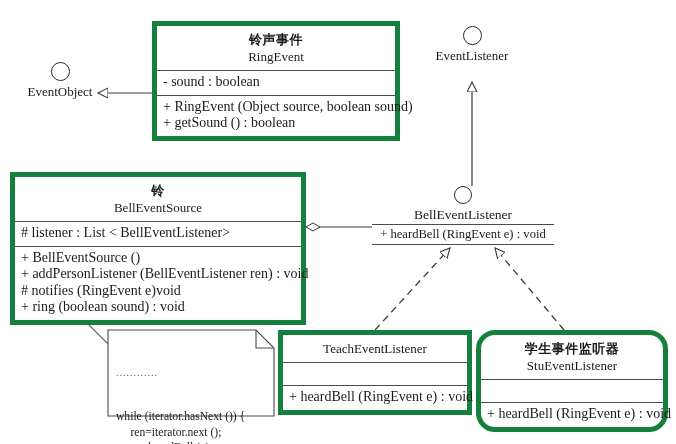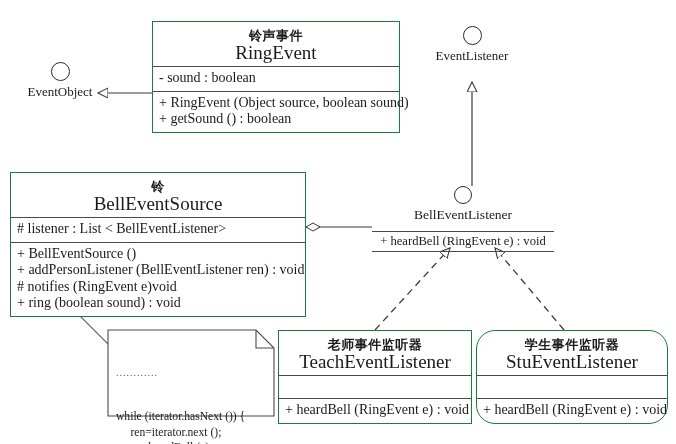--- a/index.html
+++ b/index.html
@@ -21,21 +21,21 @@
     left: 0;
     top: 0;
     width: 676px;
     height: 444px;
     pointer-events: none;
   }
 
   
   .uml-class {
     position: absolute;
-    border: 1px solid #15803d;
+    border: 5px solid #15803d;
     background: #ffffff;
     box-sizing: border-box;
   }
   .uml-section {
     box-sizing: border-box;
     padding: 3px 6px 4px 6px;
   }
   .uml-section + .uml-section {
     border-top: 1px solid #4a4a4a;
   }
@@ -45,21 +45,21 @@
     padding-bottom: 5px;
   }
   .cn-cn {
     font-family: "DejaVu Sans", sans-serif;
     font-size: 13px;
     font-weight: bold;
     line-height: 17px;
     letter-spacing: 0.5px;
   }
   .cn-en {
-    font-size: 19px;
+    font-size: 13px;
     line-height: 17px;
   }
   .member {
     font-size: 14px;
     line-height: 16.5px;
     white-space: nowrap;
   }
   .empty-sec {
     height: 23px;
   }
@@ -95,21 +95,21 @@
   }
   #bell-listener-iface .lolli-circle {
     width: 18px;
     height: 18px;
   }
   #bell-listener-iface .if-name {
     font-size: 13.5px;
     line-height: 17px;
     margin-top: 2px;
     border-bottom: 1px solid #4a4a4a;
-    padding-bottom: 8px;
+    padding-bottom: 1px;
   }
   #bell-listener-iface .if-op {
     font-size: 12.6px;
     line-height: 17px;
     border-bottom: 1px solid #4a4a4a;
     padding-top: 1px;
     padding-bottom: 1px;
     white-space: nowrap;
   }
 
@@ -223,21 +223,20 @@
   </div>
 
   <div id="bell-listener-iface">
     <div class="lolli-circle"></div>
     <div class="if-name">BellEventListener</div>
     <div class="if-op">+ heardBell (RingEvent e) : void</div>
   </div>
 
   <div class="uml-class" style="left:278px; top:330px; width:194px;">
     <div class="uml-section sec-head">
-      <div class="cn-cn">老师事件监听器</div>
       <div class="cn-en">TeachEventListener</div>
     </div>
     <div class="uml-section empty-sec"></div>
     <div class="uml-section">
       <div class="member">+ heardBell (RingEvent e) : void</div>
     </div>
   </div>
 
   <div class="uml-class" style="left:476px; top:330px; width:192px;border-radius:19px;">
     <div class="uml-section sec-head">

